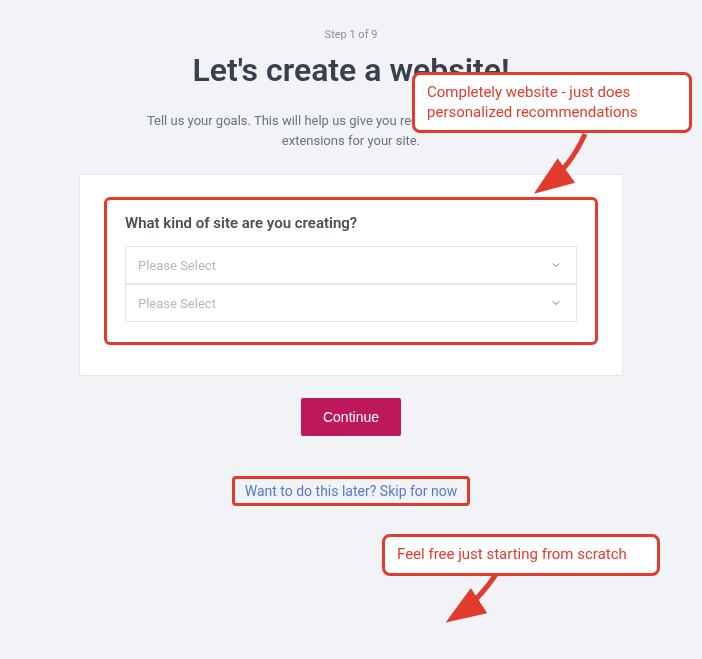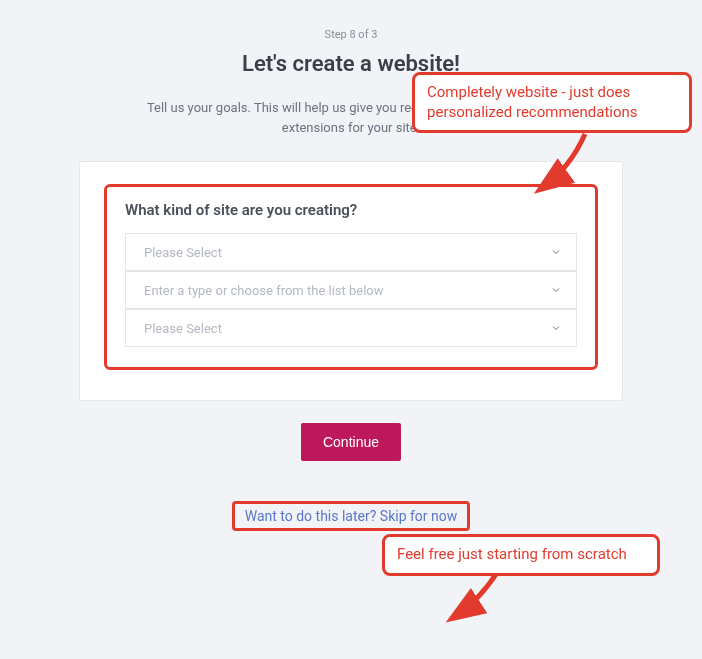--- a/index.html
+++ b/index.html
@@ -6,21 +6,21 @@
     body {
       font-family: -apple-system, BlinkMacSystemFont, "Segoe UI", Roboto, sans-serif;
       background: #f1f3f6;
       width: 702px;
       height: 659px;
       position: relative;
       overflow: hidden;
     }
     .page { padding: 28px 0 0; text-align: center; }
     .step-indicator { font-size: 11px; color: #8a8f99; margin-bottom: 10px; }
-    .page-title { font-size: 22px; font-weight: 600; color: #3a3f4a; margin-bottom: 22px; }
+    .page-title { font-size: 32px; font-weight: 600; color: #3a3f4a; margin-bottom: 22px; }
     .page-subtitle { font-size: 13px; color: #6b7280; line-height: 1.5; max-width: 470px; margin: 0 auto 24px; }
     .card {
       background: #fff;
       width: 544px;
       margin: 0 auto;
       border: 1px solid #e5e7eb;
       border-radius: 2px;
       padding: 22px 24px 30px;
       text-align: left;
     }
@@ -30,21 +30,21 @@
       padding: 14px 18px 20px;
     }
     .question-label { font-size: 15px; font-weight: 600; color: #4a4f5a; margin: 10px 0 14px; }
     .question-label.first { margin-top: 0; }
     .select-field {
       position: relative;
       border: 1px solid #e3e6eb;
       height: 38px;
       display: flex;
       align-items: center;
-      padding: 0 18px;
+      padding: 0 12px;
       cursor: pointer;
       background: #fff;
     }
     .select-placeholder { font-size: 13px; color: #b3b8c2; }
     .chevron-down {
       position: absolute;
       right: 14px;
       top: 50%;
       transform: translateY(-50%);
       width: 12px; height: 12px;
@@ -89,41 +89,35 @@
     }
     .callout.top { top: 72px; left: 412px; width: 280px; }
     .callout.bottom { top: 534px; left: 382px; width: 278px; white-space: nowrap; }
     .arrow { position: absolute; z-index: 19; }
     .arrow svg { display: block; }
   </style>
 </head>
 <body>
 
 <div class="page">
-  <div class="step-indicator">Step 8 of 3</div>
+  <div class="step-indicator">Step 1 of 9</div>
   <h1 class="page-title">Let's create a website!</h1>
   <p class="page-subtitle">Tell us your goals. This will help us give you recommended themes and extensions for your site.</p>
 
   <div class="card">
     <div class="form-inner">
 
       <div class="question-label first">What kind of site are you creating?</div>
       <div class="select-field">
         <span class="select-placeholder">Please Select</span>
         <svg class="chevron-down" viewBox="0 0 24 24" fill="none" stroke="currentColor" stroke-width="2">
             <polyline points="6 9 12 15 18 9"></polyline>
           </svg>
       </div>
 
-      <div class="select-field">
-        <span class="select-placeholder">Enter a type or choose from the list below</span>
-        <svg class="chevron-down" viewBox="0 0 24 24" fill="none" stroke="currentColor" stroke-width="2">
-            <polyline points="6 9 12 15 18 9"></polyline>
-          </svg>
-      </div>
 
       <div class="select-field">
         <span class="select-placeholder">Please Select</span>
         <svg class="chevron-down" viewBox="0 0 24 24" fill="none" stroke="currentColor" stroke-width="2">
             <polyline points="6 9 12 15 18 9"></polyline>
           </svg>
       </div>
 
     </div>
   </div>

